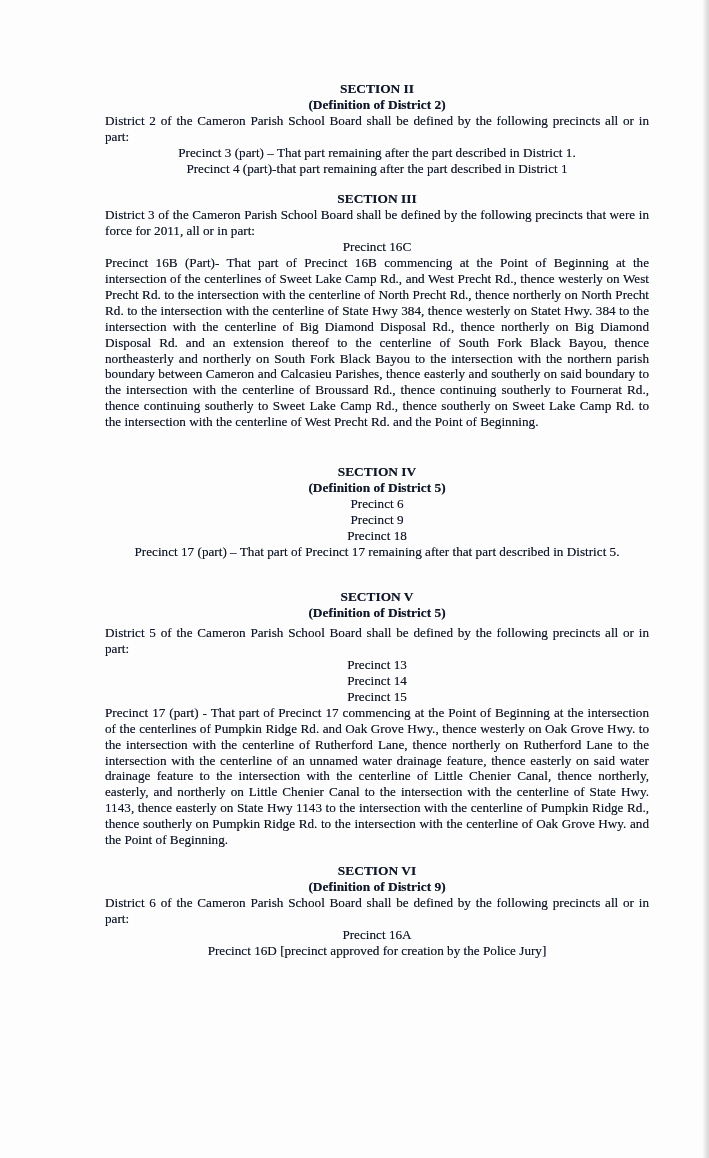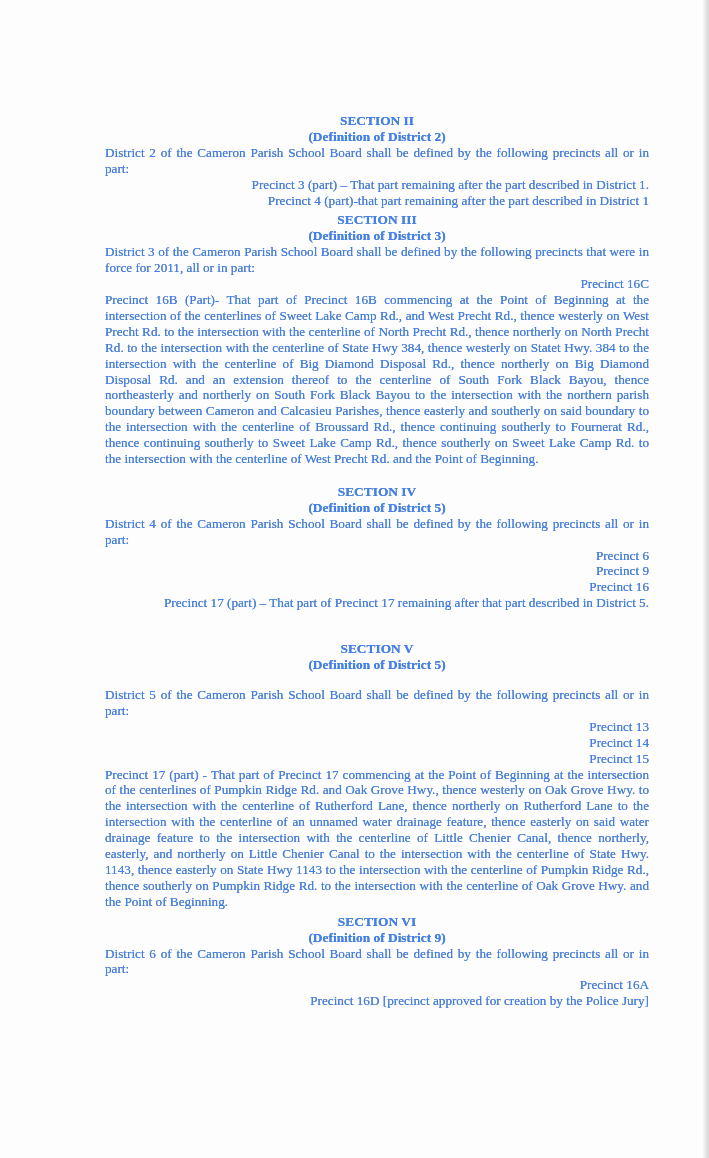--- a/index.html
+++ b/index.html
@@ -13,44 +13,44 @@
     width: 709px;
     height: 1158px;
     background: #fdfdfd;
     overflow: hidden;
   }
   .content {
     position: absolute;
     left: 105px;
     top: 0;
     width: 544px;
-    padding-top: 113px;
-    color: #3b82f6;
+    padding-top: 81px;
+    color: #0f172a;
     font-size: 13.2px;
     line-height: 15.9px;
     text-shadow: 0 0 0.4px rgba(20,20,20,0.55);
   }
-  section { margin-top: 4px; }
+  section { margin-top: 15px; }
   section:nth-of-type(1) { margin-top: 0; }
-  section:nth-of-type(3) { margin-top: 17px; }
+  section:nth-of-type(3) { margin-top: 34px; }
   section:nth-of-type(4) { margin-top: 30px; }
-  section:nth-of-type(4) .sec-body { margin-top: 14px; }
+  section:nth-of-type(4) .sec-body { margin-top: 4px; }
   section:nth-of-type(5) { }
   .sec-heading, .sec-subheading {
     text-align: center;
     font-weight: bold;
     font-size: 13.4px;
     line-height: 15.9px;
   }
   .doc-line { margin: 0; }
   .doc-line.justified {
     text-align: justify;
     text-justify: inter-word;
   }
-  .doc-line.plain { text-align: right; }
+  .doc-line.plain { text-align: center; }
   .scan-edge {
     position: absolute;
     top: 0;
     right: 0;
     width: 7px;
     height: 100%;
     background: linear-gradient(to right, rgba(0,0,0,0), rgba(90,90,90,0.18) 70%, rgba(120,120,120,0.28));
   }
 </style>
 </head>
@@ -63,36 +63,34 @@
     <h3 class="sec-subheading">(Definition of District 2)</h3>
     <div class="sec-body">
           <p class="doc-line justified">District 2 of the Cameron Parish School Board shall be defined by the following precincts all or in part:</p>
           <p class="doc-line plain">Precinct 3 (part) – That part remaining after the part described in District 1.</p>
           <p class="doc-line plain">Precinct 4 (part)-that part remaining after the part described in District 1</p>
         </div>
   </section>
 
   <section class="doc-section">
     <h2 class="sec-heading">SECTION III</h2>
-    <h3 class="sec-subheading">(Definition of District 3)</h3>
     <div class="sec-body">
           <p class="doc-line justified">District 3 of the Cameron Parish School Board shall be defined by the following precincts that were in force for 2011, all or in part:</p>
           <p class="doc-line plain">Precinct 16C</p>
           <p class="doc-line justified">Precinct 16B (Part)- That part of Precinct 16B commencing at the Point of Beginning at the intersection of the centerlines of Sweet Lake Camp Rd., and West Precht Rd., thence westerly on West Precht Rd. to the intersection with the centerline of North Precht Rd., thence northerly on North Precht Rd. to the intersection with the centerline of State Hwy 384, thence westerly on Statet Hwy. 384 to the intersection with the centerline of Big Diamond Disposal Rd., thence northerly on Big Diamond Disposal Rd. and an extension thereof to the centerline of South Fork Black Bayou, thence northeasterly and northerly on South Fork Black Bayou to the intersection with the northern parish boundary between Cameron and Calcasieu Parishes, thence easterly and southerly on said boundary to the intersection with the centerline of Broussard Rd., thence continuing southerly to Fournerat Rd., thence continuing southerly to Sweet Lake Camp Rd., thence southerly on Sweet Lake Camp Rd. to the intersection with the centerline of West Precht Rd. and the Point of Beginning.</p>
         </div>
   </section>
 
   <section class="doc-section">
     <h2 class="sec-heading">SECTION IV</h2>
     <h3 class="sec-subheading">(Definition of District 5)</h3>
     <div class="sec-body">
-          <p class="doc-line justified">District 4 of the Cameron Parish School Board shall be defined by the following precincts all or in part:</p>
           <p class="doc-line plain">Precinct 6</p>
           <p class="doc-line plain">Precinct 9</p>
-          <p class="doc-line plain">Precinct 16</p>
+          <p class="doc-line plain">Precinct 18</p>
           <p class="doc-line plain">Precinct 17 (part) – That part of Precinct 17 remaining after that part described in District 5.</p>
         </div>
   </section>
 
   <section class="doc-section">
     <h2 class="sec-heading">SECTION V</h2>
     <h3 class="sec-subheading">(Definition of District 5)</h3>
     <div class="sec-body">
           <p class="doc-line justified">District 5 of the Cameron Parish School Board shall be defined by the following precincts all or in part:</p>
           <p class="doc-line plain">Precinct 13</p>

